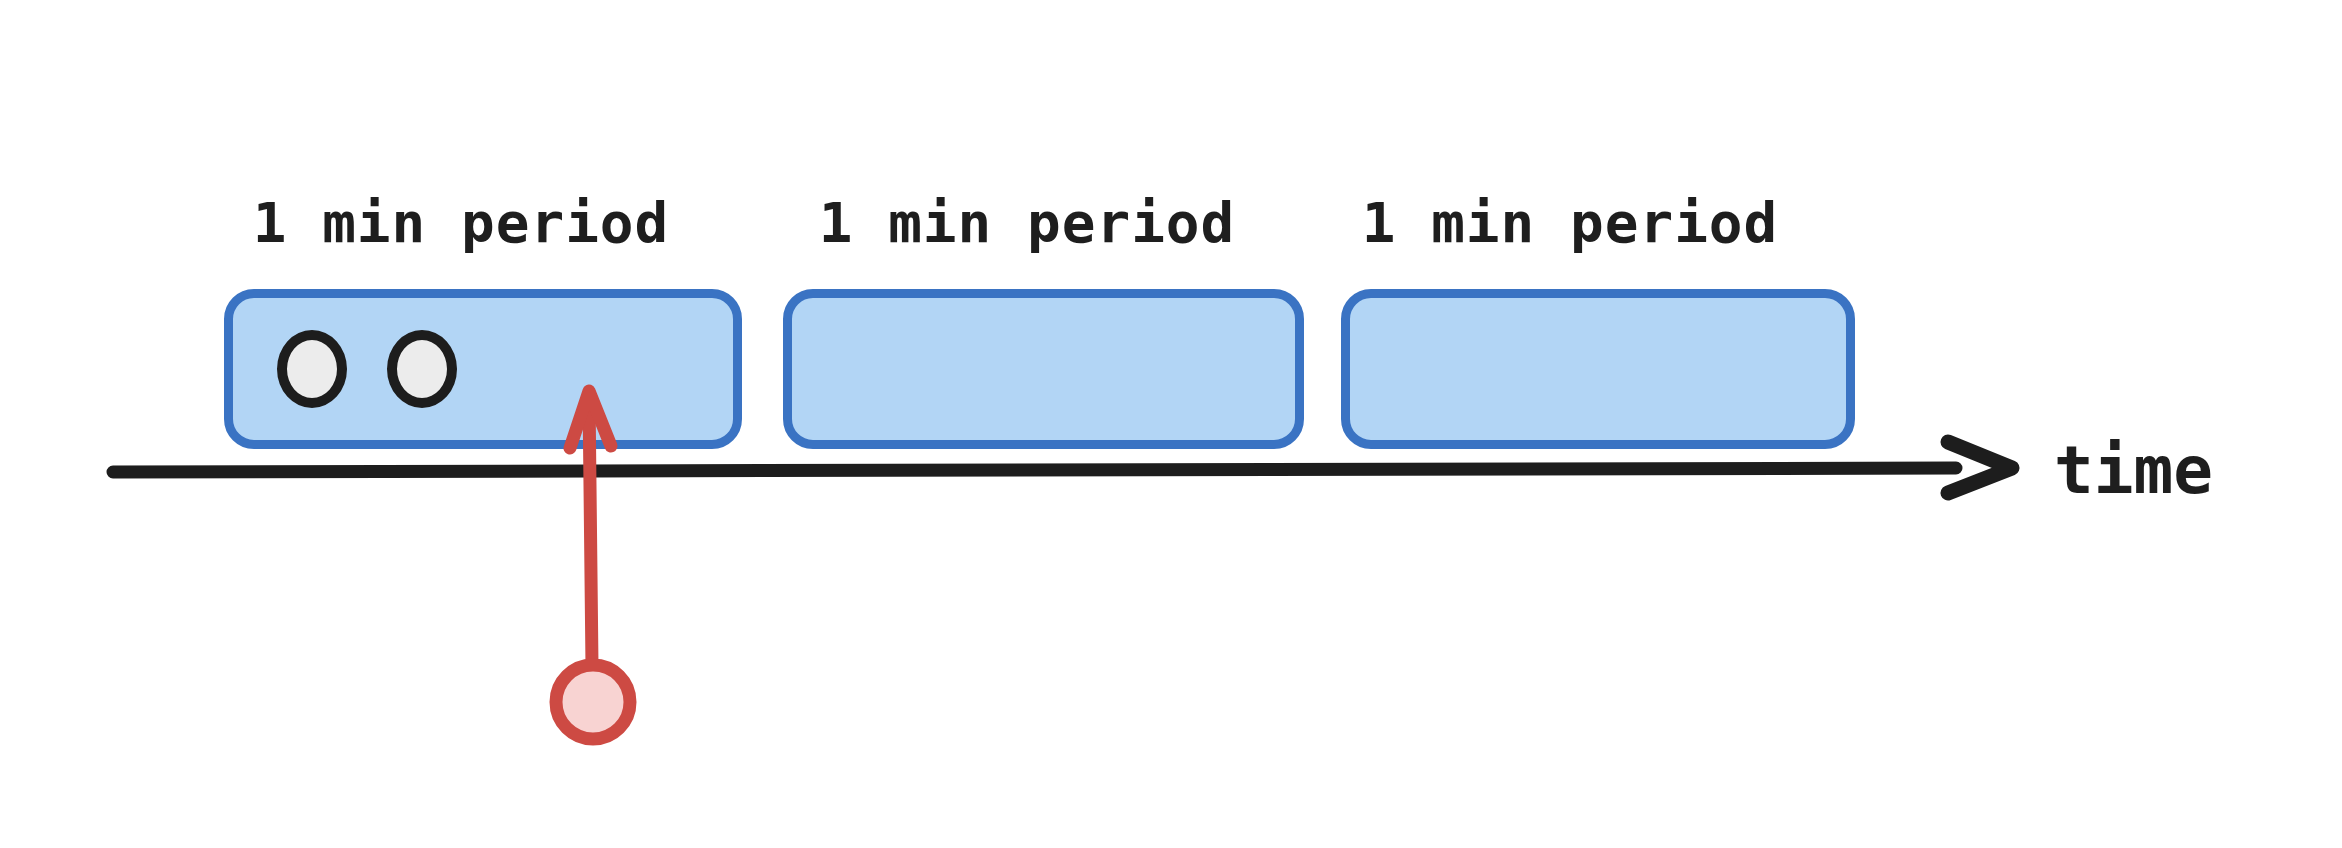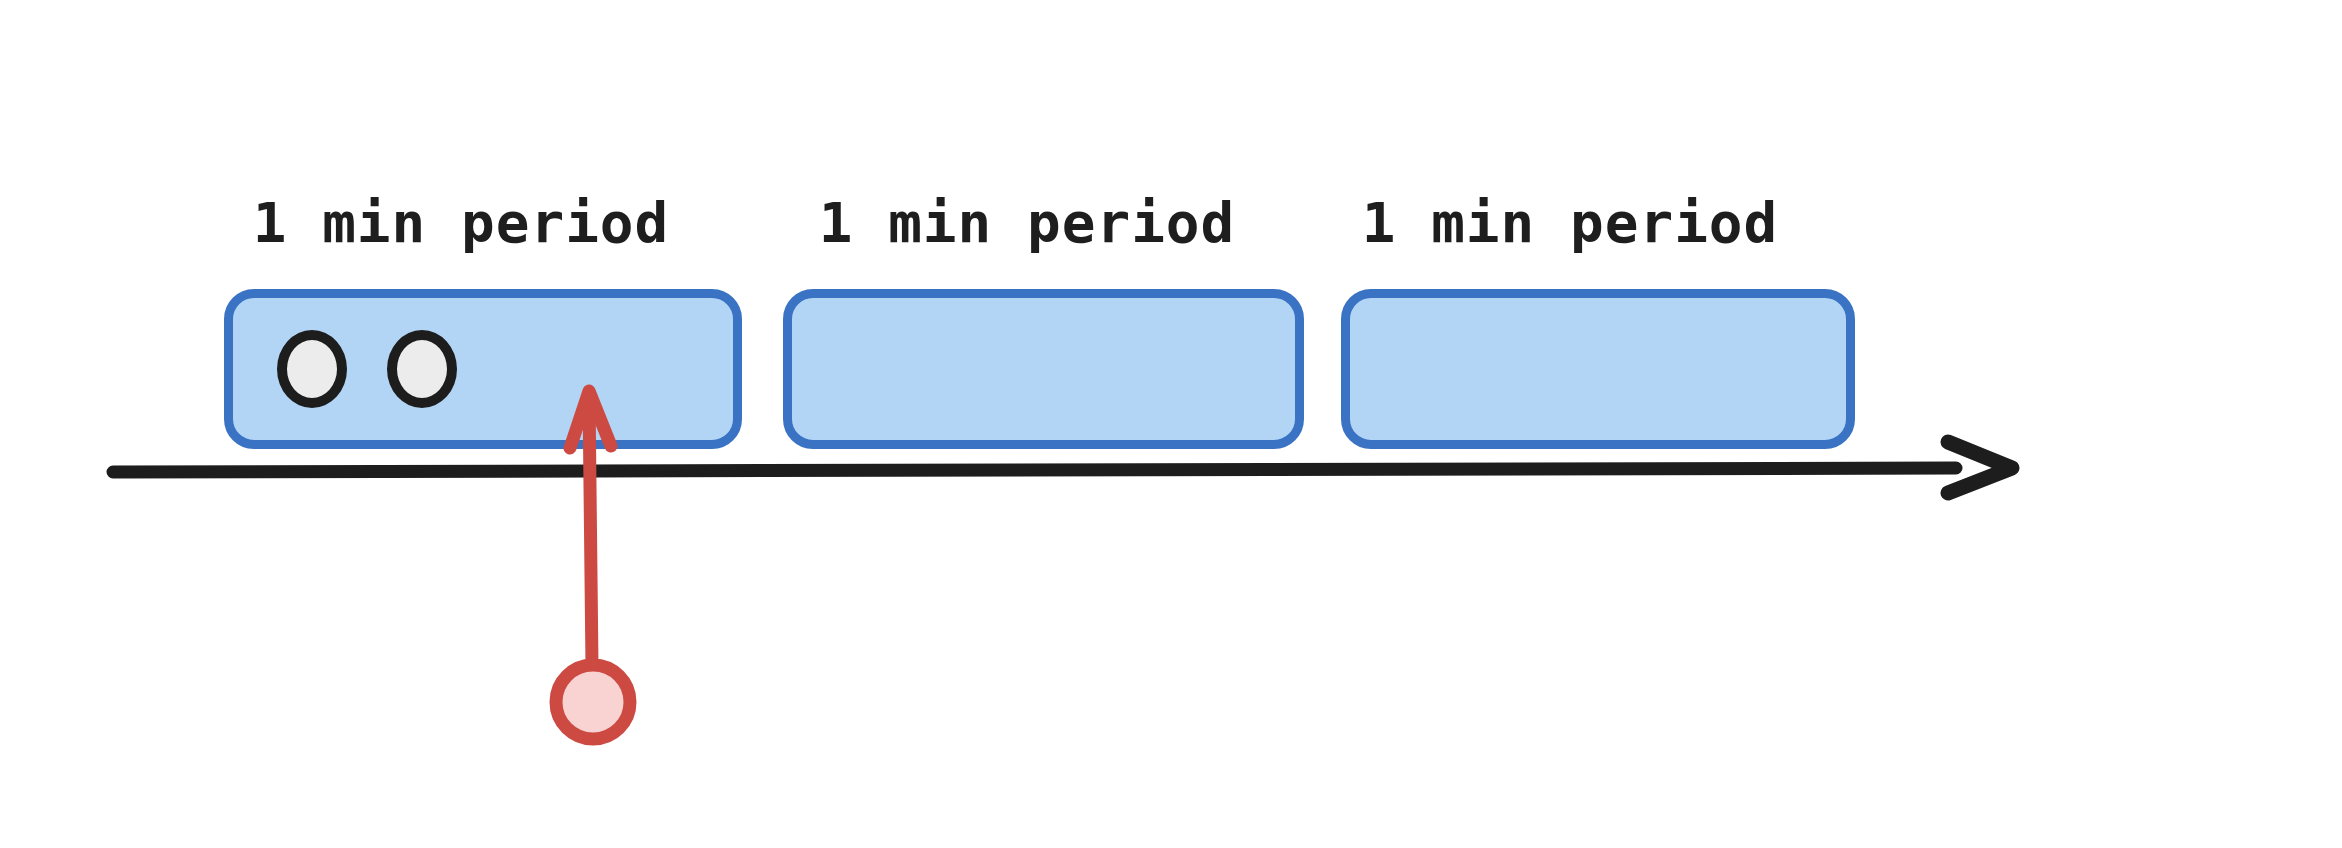--- a/index.html
+++ b/index.html
@@ -94,13 +94,14 @@
     </g>
 
     <g stroke="var(--marker)" fill="none" stroke-linecap="round" stroke-linejoin="round">
       <path d="M 592 666 L 589 396" stroke-width="13"></path>
       <polyline points="570,448 589,391 611,446" stroke-width="13"></polyline>
     </g>
 
     <circle cx="593" cy="702" r="37" fill="var(--marker-fill)" stroke="var(--marker)" stroke-width="13"></circle>
   </svg>
 
+  <div class="axis-label">time</div>
 </div>
 
 </body></html>

